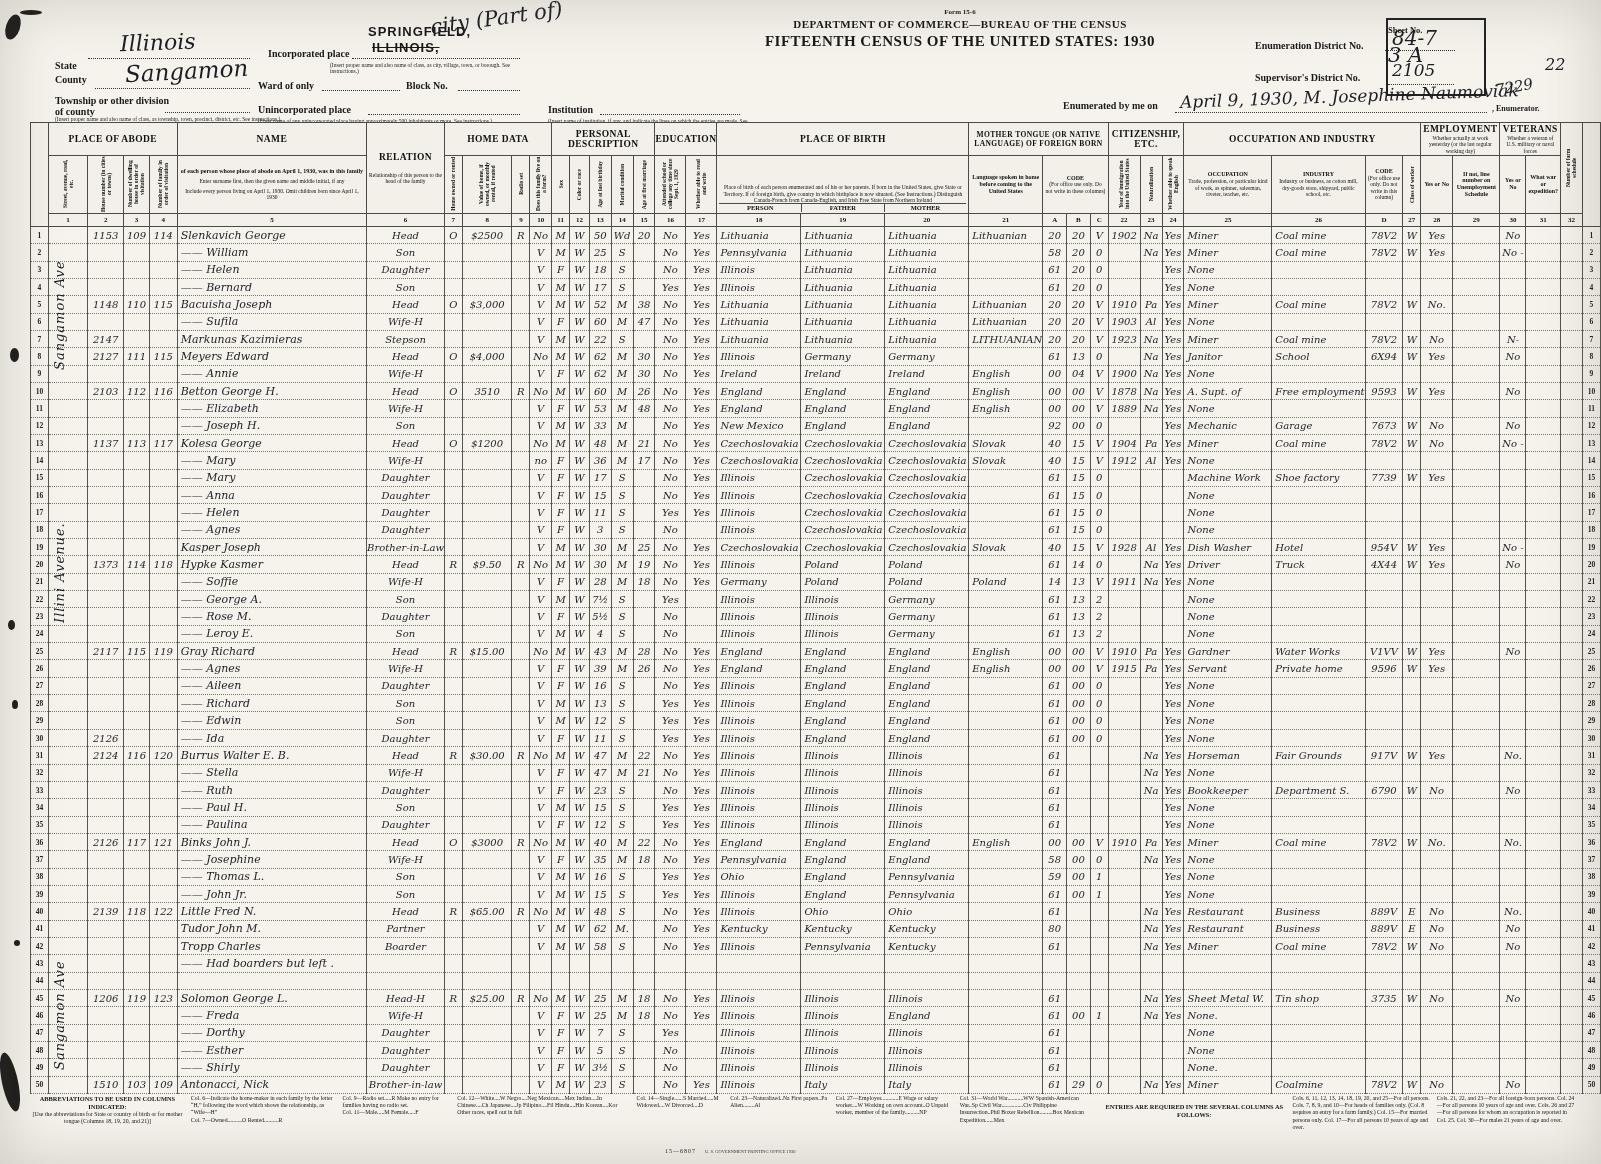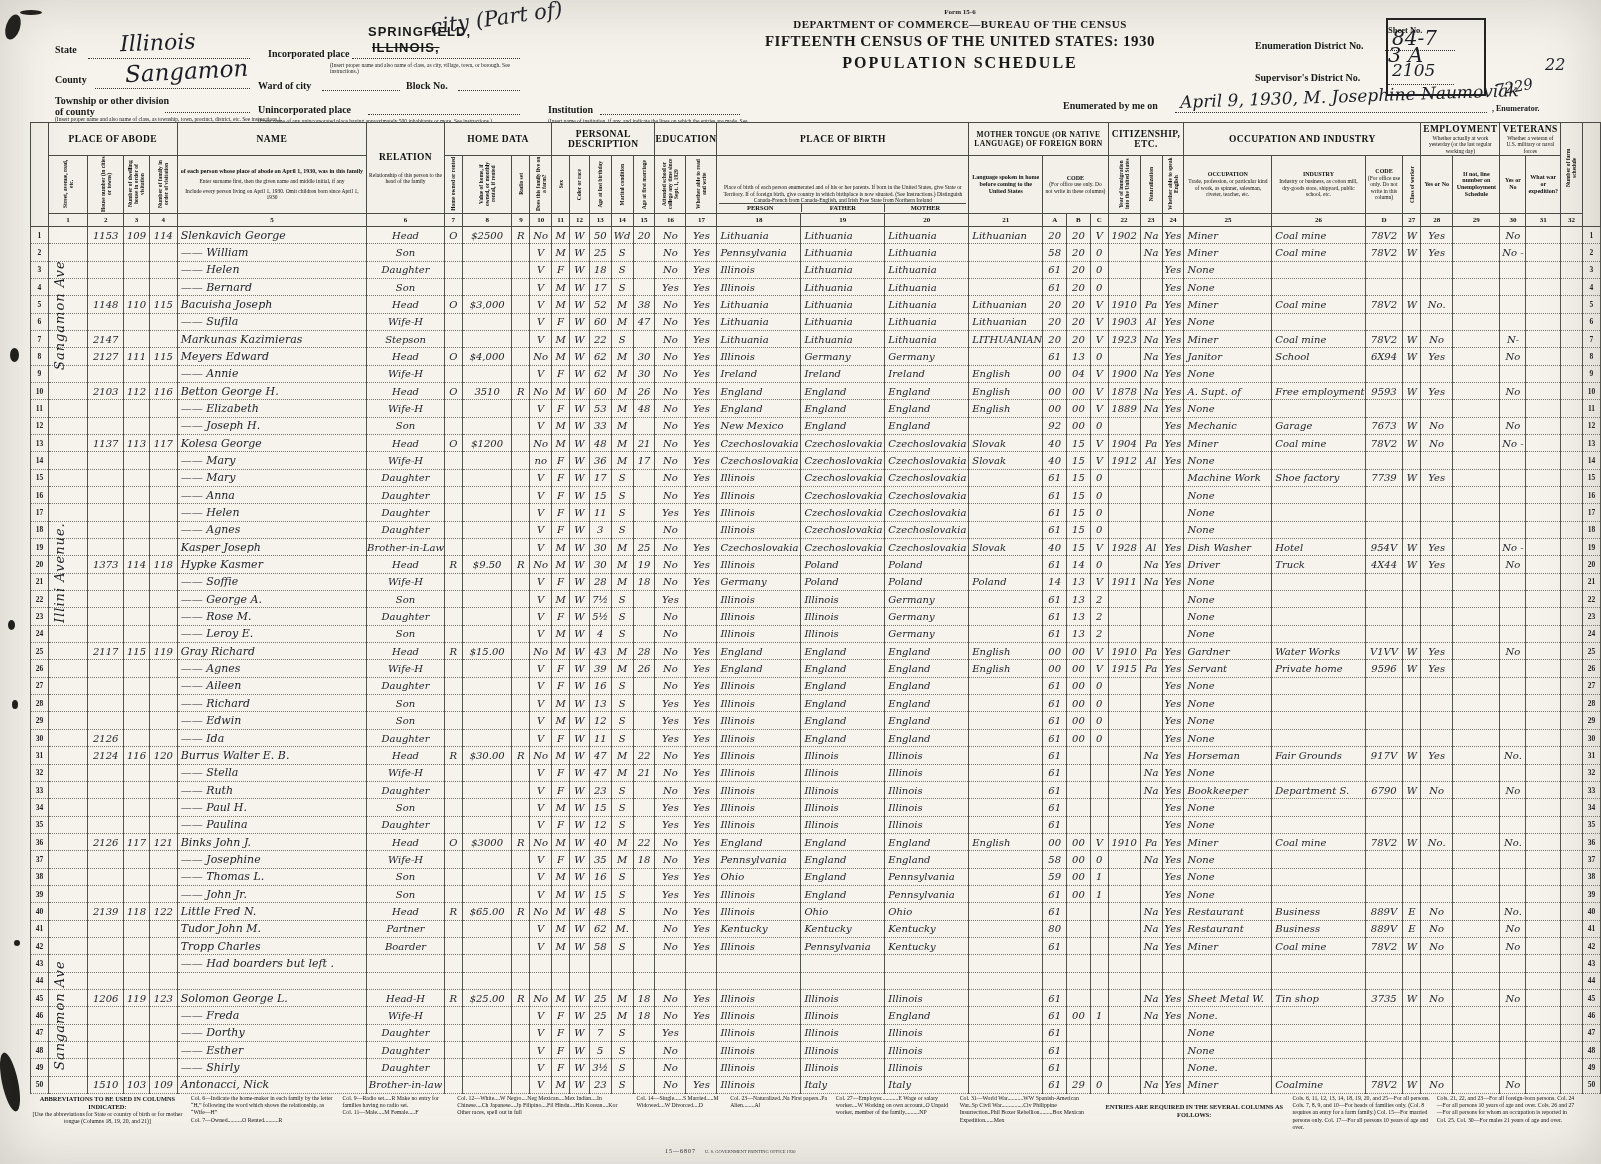--- a/index.html
+++ b/index.html
@@ -68,53 +68,52 @@
   .c-wk{width:30px}.c-ue{width:38px}.c-vt{width:26px}.c-wr{width:30px}.c-fs{width:22px}
   .stamp{font-family:"Liberation Sans",sans-serif;font-weight:bold;}
   .strike{text-decoration:line-through;}
 </style>
 </head>
 <body>
 
 <div class="sheet">
 
   <div class="tophdr">
-    <span class="lab" style="position:absolute;left:55px;top:44px">State</span>
+    <span class="lab" style="position:absolute;left:55px;top:60px">State</span>
     <span class="hw hwfield" style="left:120px;top:30px;font-size:22px;transform:rotate(-2deg)">Illinois</span>
     <span class="fline" style="left:88px;top:58px;width:162px"></span>
 
     <span class="lab" style="position:absolute;left:55px;top:74px">County</span>
     <span class="hw hwfield" style="left:125px;top:58px;font-size:23px;transform:rotate(-3deg)">Sangamon</span>
     <span class="fline" style="left:95px;top:88px;width:155px"></span>
 
     <span class="lab" style="position:absolute;left:55px;top:96px;width:120px;line-height:1.05">Township or other division of county</span>
     <span class="fline" style="left:165px;top:112px;width:85px"></span>
     <span class="note6" style="left:55px;top:116px;width:250px">(Insert proper name and also name of class, as township, town, precinct, district, etc.   See instructions.)</span>
 
     <span class="lab" style="position:absolute;left:268px;top:48px">Incorporated place</span>
     <span class="stamp" style="position:absolute;left:368px;top:24px;font-size:13px;letter-spacing:1px">SPRINGFIELD,</span>
     <span class="stamp strike" style="position:absolute;left:372px;top:40px;font-size:13px;letter-spacing:1px">ILLINOIS,</span>
     <span class="hw hwfield" style="left:430px;top:6px;font-size:21px;transform:rotate(-8deg)">city (Part of)</span>
     <span class="fline" style="left:352px;top:58px;width:168px"></span>
     <span class="note6" style="left:330px;top:62px;width:200px">(Insert proper name and also name of class, as city, village, town, or borough.   See instructions.)</span>
 
-    <span class="lab" style="position:absolute;left:258px;top:80px">Ward of city</span>
+    <span class="lab" style="position:absolute;left:258px;top:80px">Ward of only</span>
     <span class="fline" style="left:322px;top:90px;width:78px"></span>
     <span class="lab" style="position:absolute;left:406px;top:80px">Block No.</span>
     <span class="fline" style="left:458px;top:90px;width:62px"></span>
 
     <span class="lab" style="position:absolute;left:258px;top:104px">Unincorporated place</span>
     <span class="fline" style="left:368px;top:114px;width:152px"></span>
     <span class="note6" style="left:258px;top:118px;width:270px">(Enter name of any unincorporated place having approximately 500 inhabitants or more.   See instructions.)</span>
 
     <div class="titleblock">
       <div class="formno">Form 15-6</div>
       <div class="dept">DEPARTMENT OF COMMERCE—BUREAU OF THE CENSUS</div>
       <div class="census">FIFTEENTH CENSUS OF THE UNITED STATES:  1930</div>
-      <div class="sched">POPULATION SCHEDULE</div>
     </div>
 
     <span class="lab" style="position:absolute;left:548px;top:104px">Institution</span>
     <span class="fline" style="left:600px;top:114px;width:140px"></span>
     <span class="note6" style="left:548px;top:118px;width:220px">(Insert name of institution, if any, and indicate the lines on which the entries are made.   See instructions.)</span>
 
     <span class="lab" style="position:absolute;left:1255px;top:40px">Enumeration District No.</span>
     <span class="hw hwfield" style="left:1392px;top:26px;font-size:20px">84-7</span>
     <span class="fline" style="left:1385px;top:50px;width:70px"></span>
 

